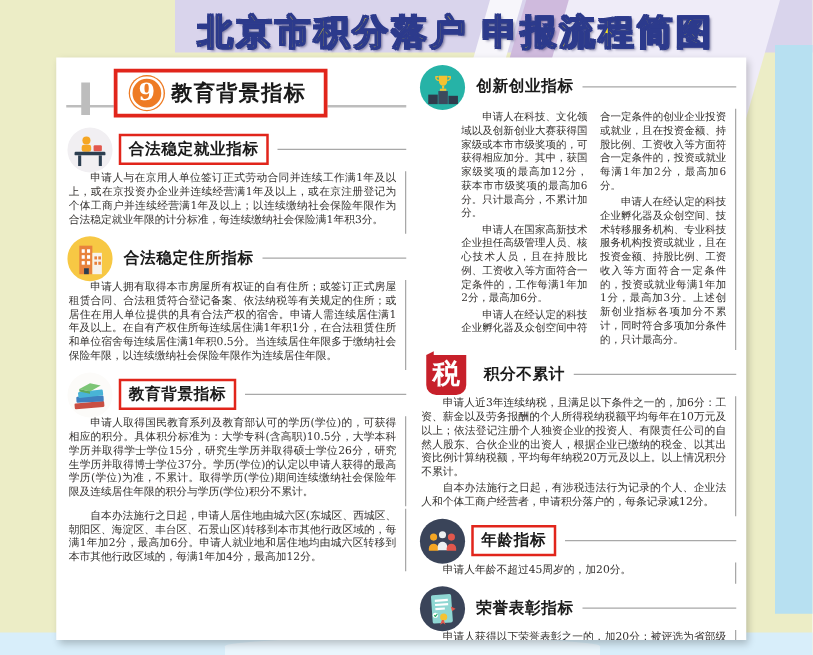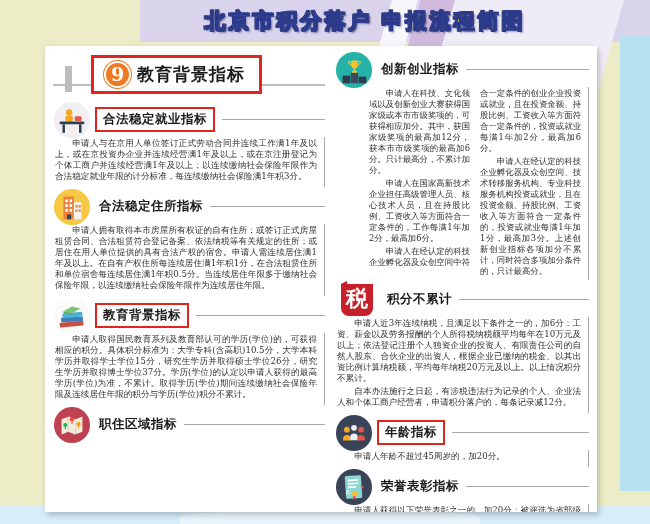--- a/index.html
+++ b/index.html
@@ -13,21 +13,21 @@
   .bg-top{position:absolute;left:140px;right:0;top:0;height:42px;background:#d9d4ec;}
   .bg-pale{position:absolute;right:26px;top:0;width:190px;height:155px;background:#efecf8;transform:skewX(-16deg);transform-origin:top right;}
   .bg-stripe-purple{position:absolute;right:195px;top:0;width:34px;height:150px;background:#cfbadd;transform:skewX(-16deg);transform-origin:top right;}
   .bg-stripe-white{position:absolute;right:232px;top:0;width:26px;height:120px;background:#f7f6fb;transform:skewX(-16deg);transform-origin:top right;}
   .bg-right{position:absolute;right:0;top:36px;width:30px;height:455px;background:#b7e0f1;}
   .bg-bottom{position:absolute;left:0;right:0;bottom:0;height:18px;background:#d8eefa;}
   .bg-bottom-curve{position:absolute;left:180px;bottom:0;width:300px;height:14px;background:#eaf6fd;border-radius:50% 50% 0 0;}
   
   .main-title{
     position:absolute;top:7px;left:150px;width:430px;text-align:center;
-    font-size:21px;font-weight:bold;letter-spacing:3px;color:#f6df1e;
+    font-size:28px;font-weight:bold;letter-spacing:3px;color:#f6df1e;
     -webkit-text-stroke:1px #2c3a8c;
     text-shadow:1px 1px 0 #2c3a8c,-1px 1px 0 #2c3a8c,1px -1px 0 #2c3a8c,-1px -1px 0 #2c3a8c,2px 2px 2px rgba(40,40,90,.55);
   }
   
   .card{
     position:absolute;left:45px;top:46px;width:552px;height:466px;
     background:#ffffff;box-shadow:2px 3px 6px rgba(0,0,0,.22);
     padding:6px 8px;box-sizing:border-box;
     display:flex;gap:10px;overflow:hidden;
   }
@@ -161,37 +161,22 @@
         </span>
         <span class="sec-title boxed">教育背景指标</span>
         <span class="head-rule"></span>
       </div>
       <div class="sec-body">
         <p>申请人取得国民教育系列及教育部认可的学历(学位)的，可获得相应的积分。具体积分标准为：大学专科(含高职)10.5分，大学本科学历并取得学士学位15分，研究生学历并取得硕士学位26分，研究生学历并取得博士学位37分。学历(学位)的认定以申请人获得的最高学历(学位)为准，不累计。取得学历(学位)期间连续缴纳社会保险年限及连续居住年限的积分与学历(学位)积分不累计。</p>
       </div>
     </section>
 
     <section class="sec">
-      <div class="sec-head">
-        <span class="icon">
-          <svg viewBox="0 0 40 40">
-              <circle cx="20" cy="20" r="19" fill="#bf4050"></circle>
-              <polygon points="9,14 17,11 24,14 31,11 31,27 23,30 16,27 9,30" fill="#f2ecd9"></polygon>
-              <line x1="16" y1="11.5" x2="16" y2="27" stroke="#d8cfb4" stroke-width="1"></line>
-              <line x1="24" y1="14" x2="24" y2="29.5" stroke="#d8cfb4" stroke-width="1"></line>
-              <circle cx="20" cy="14" r="2.4" fill="#e74c3c"></circle>
-              <rect x="19.4" y="16" width="1.2" height="3" fill="#e74c3c"></rect>
-              <circle cx="13" cy="20" r="2.2" fill="#27ae60"></circle>
-              <rect x="12.4" y="21.8" width="1.2" height="2.6" fill="#27ae60"></rect>
-              <circle cx="27" cy="19" r="2.2" fill="#f39c12"></circle>
-              <rect x="26.4" y="20.8" width="1.2" height="2.6" fill="#f39c12"></rect>
-            </svg>
-        </span>
-        <span class="sec-title">职住区域指标</span>
-        <span class="head-rule"></span>
+      <div class="sec-body">
+        <p>自本办法施行之日起，申请人居住地由城六区(东城区、西城区、朝阳区、海淀区、丰台区、石景山区)转移到本市其他行政区域的，每满1年加2分，最高加6分。申请人就业地和居住地均由城六区转移到本市其他行政区域的，每满1年加4分，最高加12分。</p>
       </div>
     </section>
 
   </div>
 
   <div class="col col-right">
 
     <section class="sec">
       <div class="sec-head">
         <span class="icon">

